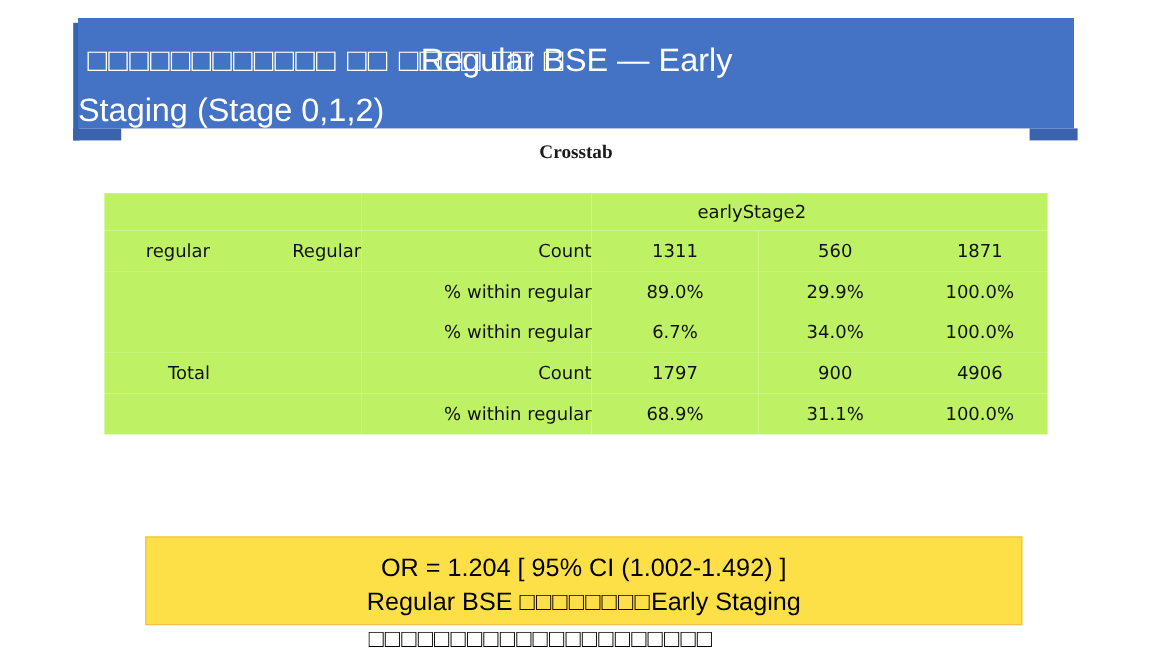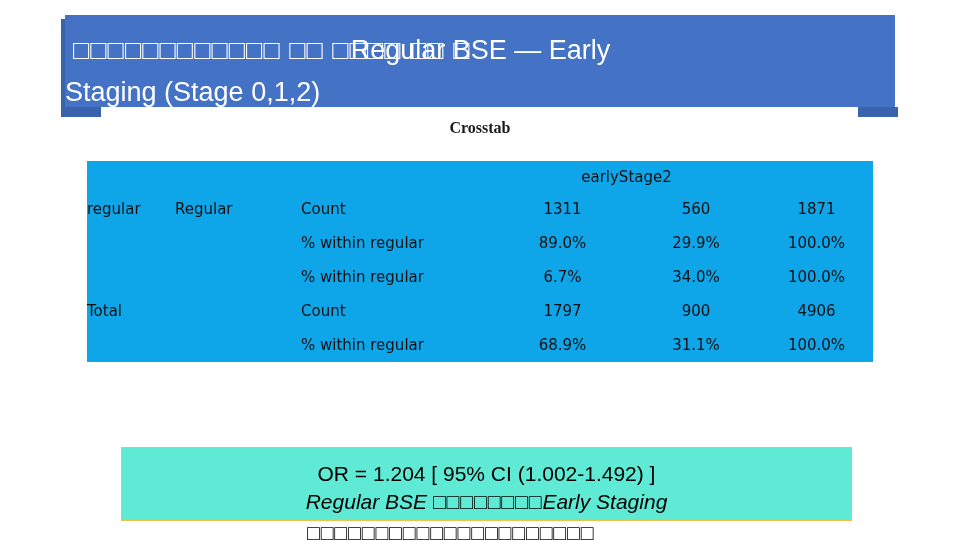--- a/index.html
+++ b/index.html
@@ -104,60 +104,60 @@
     font-size: 15px;
     color: #111111;
     background: #ffffff;
     table-layout: fixed;
   }
   table#crosstab td, table#crosstab th {
     border: 0;
     padding: 0;
     font-weight: normal;
     vertical-align: middle;
-    background: #0ea5e9;
+    background: #bef264;
   }
   .b-out-l { border-left: 3px solid #000; }
   .b-out-r { border-right: 3px solid #000; }
   .b-out-t { border-top: 3px solid #000; }
   .b-out-b { border-bottom: 3px solid #000; }
   .b-in-l  { border-left: 2px solid #000; }
   .b-in-b  { border-bottom: 2px solid #000; }
 
   .cell-pad { padding: 3px 9px 3px 9px; }
   .ta-c { text-align: center; }
-  .ta-l { text-align: left; }
+  .ta-l { text-align: right; }
   .ta-r { text-align: center; }
   .hrow1 td { height: 31px; }
   .hrow2 td { height: 31px; }
   .drow td  { height: 34px; }
 
   
   #callout {
     position: absolute;
     left: 121px;
     top: 447px;
     width: 731px;
     height: 74px;
-    background: #5eead4;
+    background: #fde047;
     border: 1px solid #f2c14a;
     box-sizing: border-box;
     overflow: hidden;
   }
   .callout-line {
     position: absolute;
     width: 100%;
     text-align: center;
     font-size: 21px;
     line-height: 24px;
     color: #000000;
     white-space: nowrap;
   }
   #callout-line-1 { top: 14px; }
-  #callout-line-2 { top: 42px; font-style: italic; }
+  #callout-line-2 { top: 42px; }
 
   
   #bottom-tofu {
     position: absolute;
     left: 307px;
     top: 521px;
     width: 660px;
     height: 20px;
     font-size: 21px;
     line-height: 24px;

